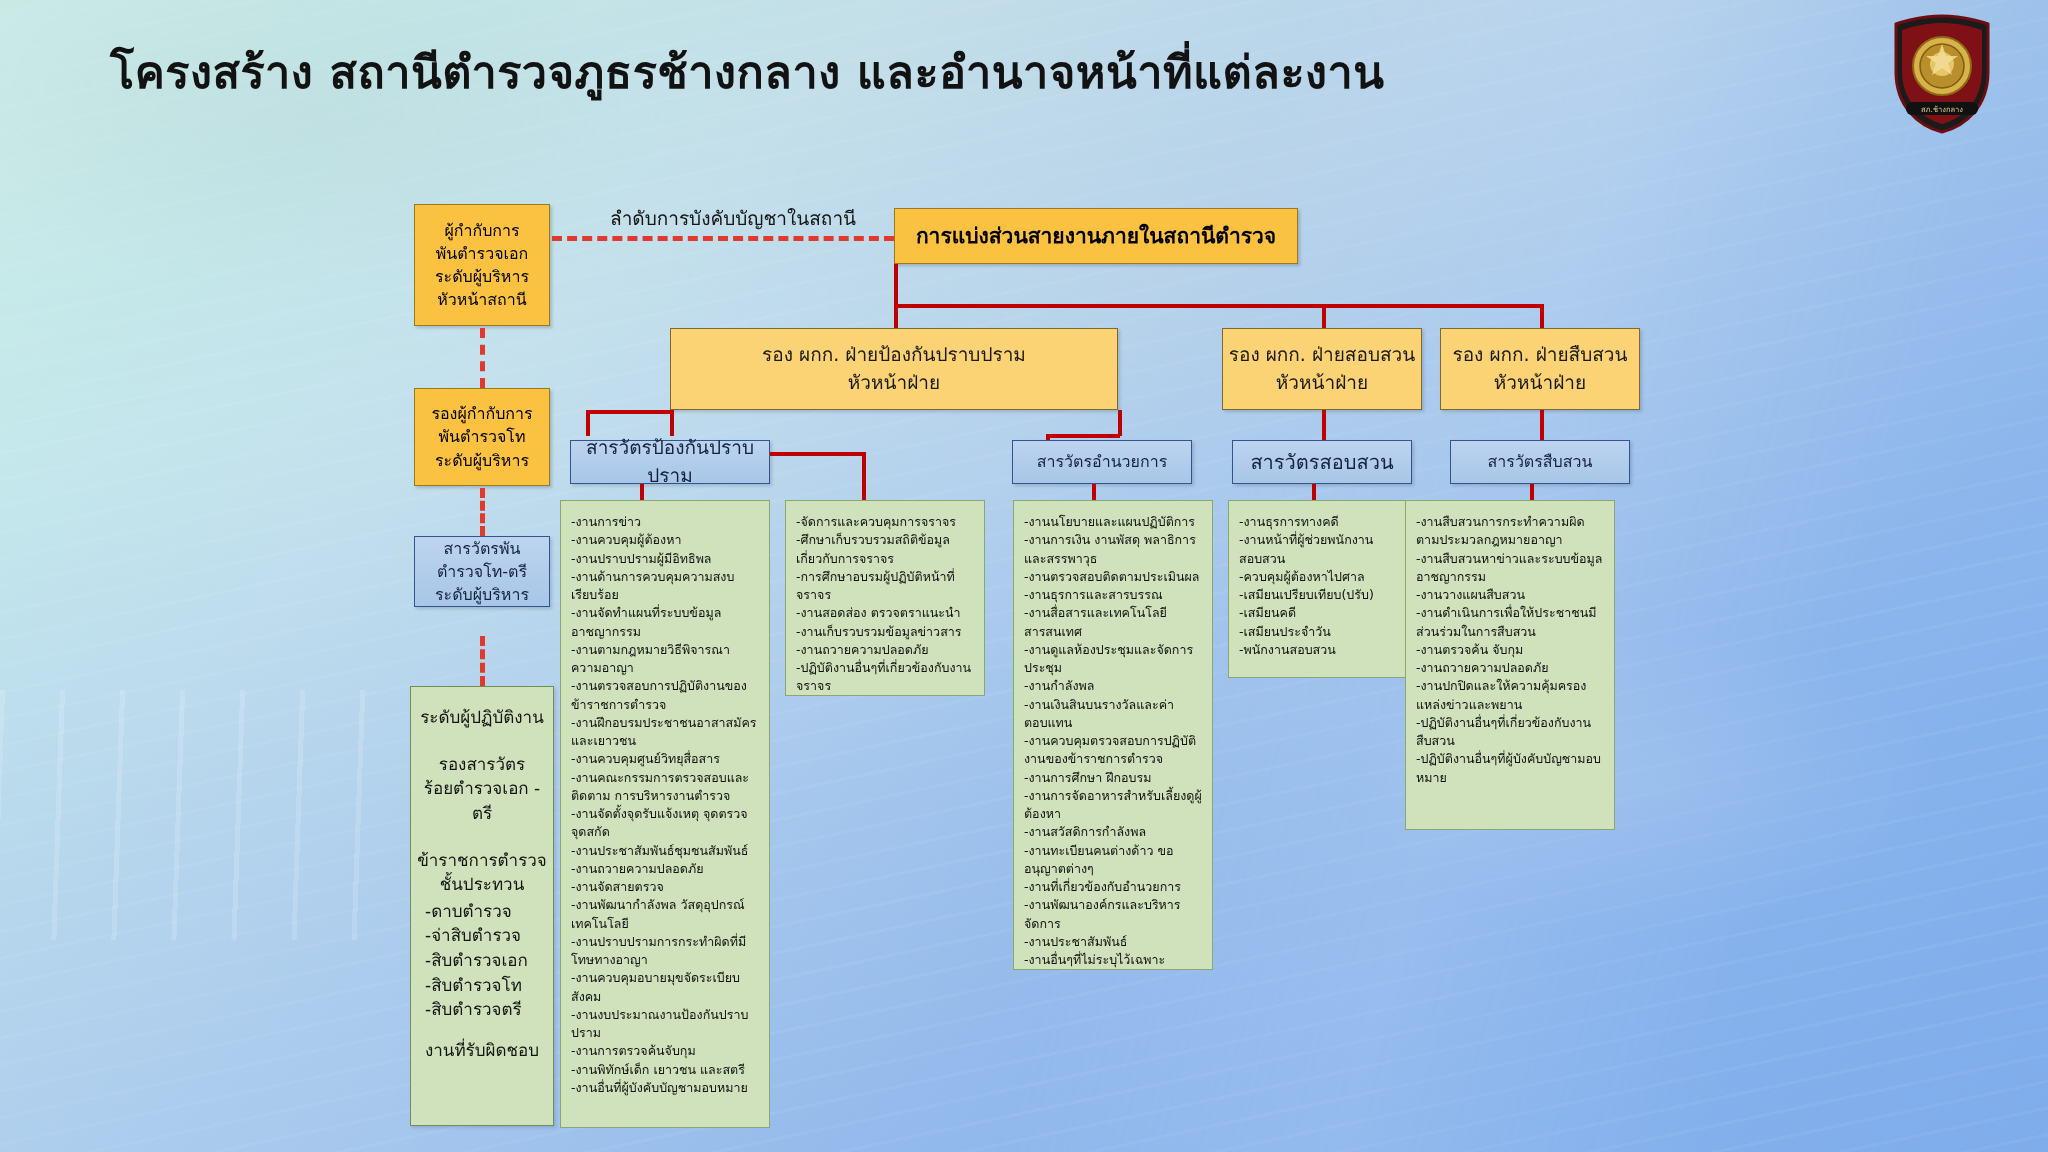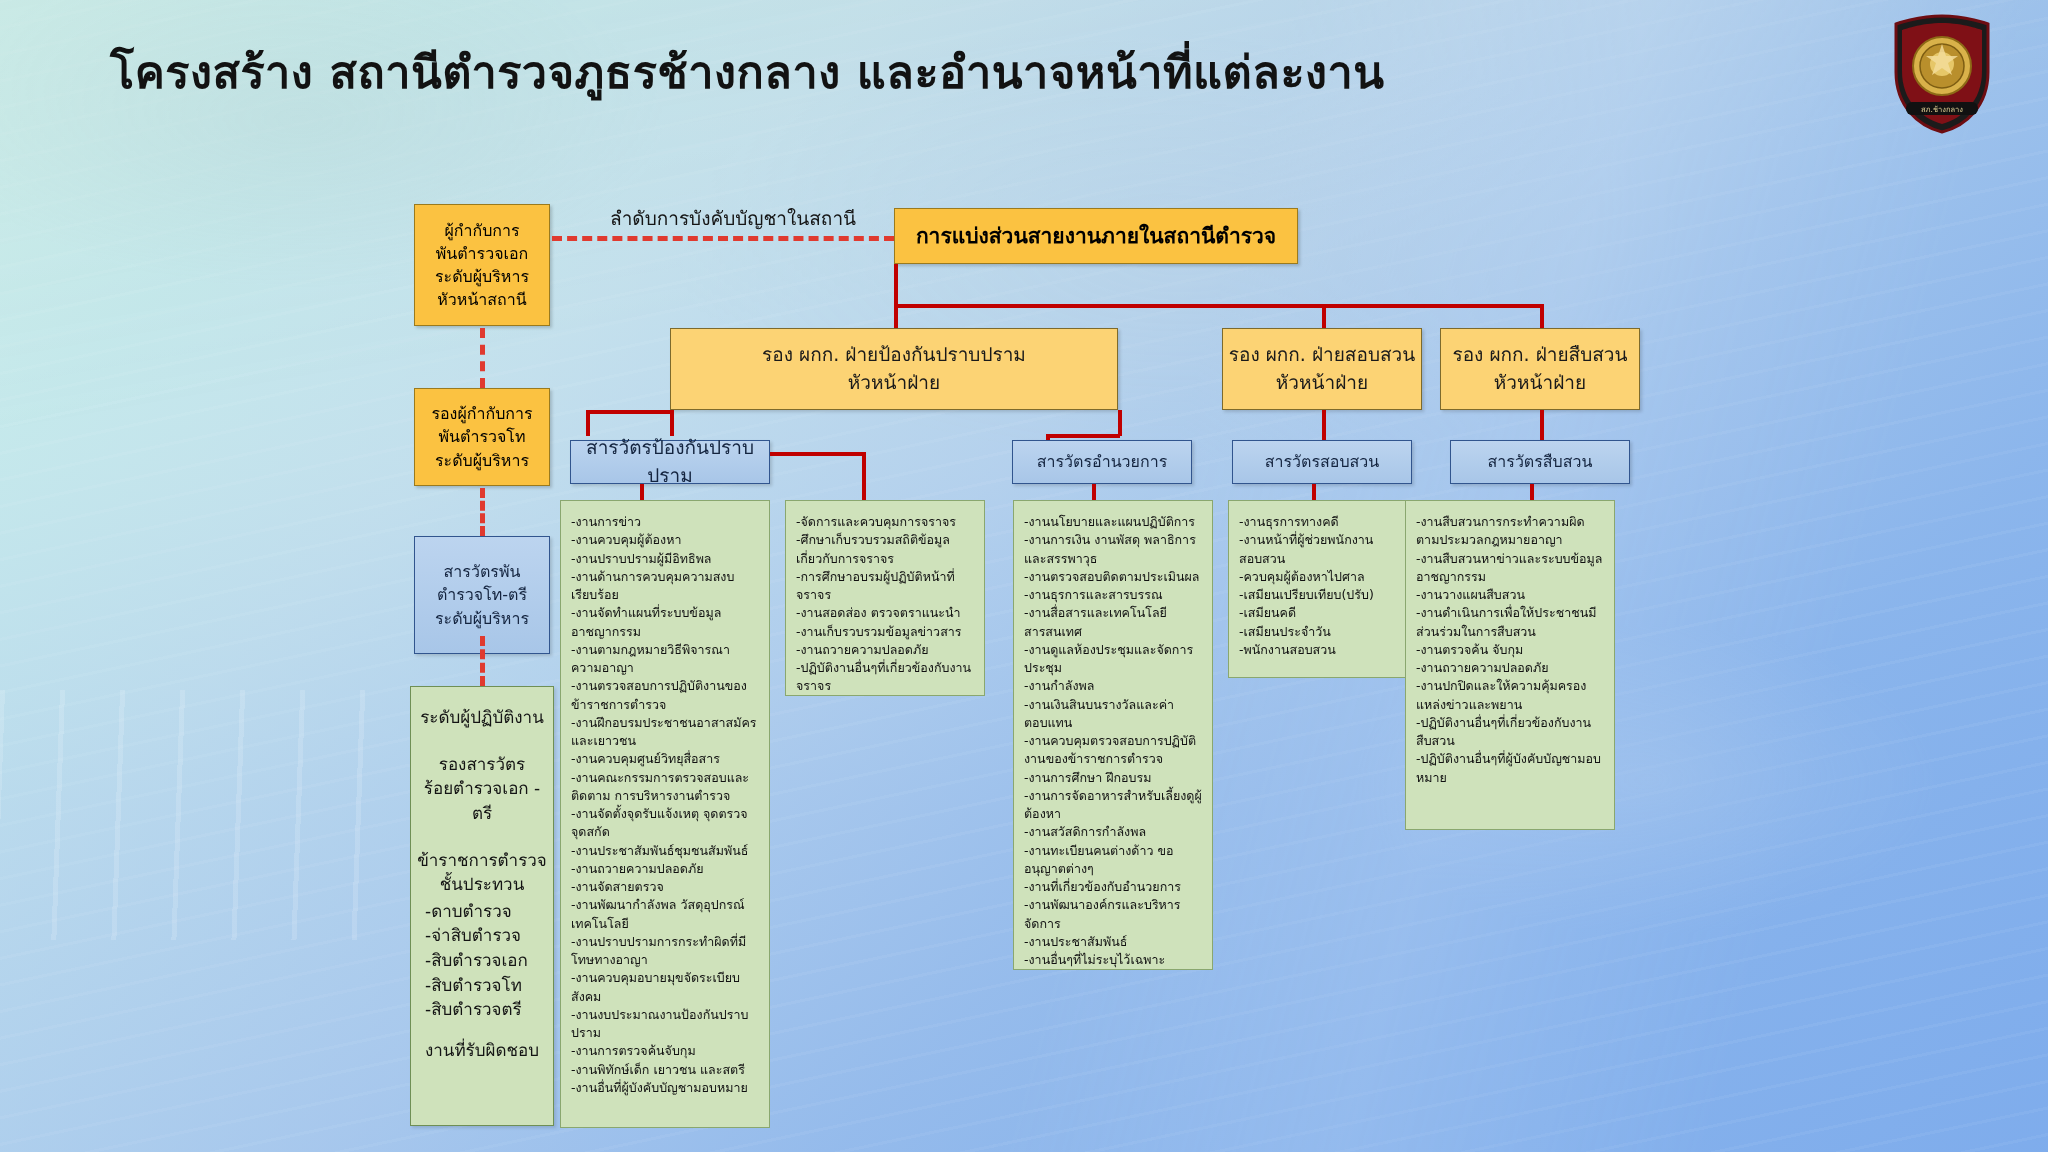--- a/index.html
+++ b/index.html
@@ -179,21 +179,21 @@
   <div class="dashed-v" style="left:480px; top:328px; height:60px;"></div>
 
   <div class="box orange" style="left:414px; top:388px; width:136px; height:98px;">
     <span class="lbl" style="font-size:16px">รองผู้กำกับการ</span>
     <span class="lbl" style="font-size:16px">พันตำรวจโท</span>
     <span class="lbl" style="font-size:16px">ระดับผู้บริหาร</span>
   </div>
 
   <div class="dashed-v" style="left:480px; top:488px; height:48px;"></div>
 
-  <div class="box blue" style="left:414px; top:536px; width:136px; height:118px;">
+  <div class="box blue" style="left:414px; top:536px; width:136px; height:71px;">
     <span class="lbl" style="font-size:16px">สารวัตรพัน</span>
     <span class="lbl" style="font-size:16px">ตำรวจโท-ตรี</span>
     <span class="lbl" style="font-size:16px">ระดับผู้บริหาร</span>
   </div>
 
   <div class="dashed-v" style="left:480px; top:636px; height:50px;"></div>
 
   <div class="box green" style="left:410px; top:686px; width:144px; height:440px; justify-content:flex-start; padding-top:18px;">
     <span class="lbl" style="font-size:17px">ระดับผู้ปฏิบัติงาน</span>
     <span style="height:22px"></span>
@@ -250,21 +250,21 @@
   <div class="line vline" style="left:1322px; top:410px; height:30px;"></div>
   <div class="line vline" style="left:1540px; top:410px; height:30px;"></div>
 
   <div class="box blue" style="left:570px; top:440px; width:200px; height:44px;">
     <span class="lbl" style="font-size:19px">สารวัตรป้องกันปราบปราม</span>
   </div>
   <div class="box blue" style="left:1012px; top:440px; width:180px; height:44px;">
     <span class="lbl" style="font-size:16px">สารวัตรอำนวยการ</span>
   </div>
   <div class="box blue" style="left:1232px; top:440px; width:180px; height:44px;">
-    <span class="lbl" style="font-size:16px">สารวัตรสอบสวน</span>
+    <span class="lbl" style="font-size:20px">สารวัตรสอบสวน</span>
   </div>
   <div class="box blue" style="left:1450px; top:440px; width:180px; height:44px;">
     <span class="lbl" style="font-size:16px">สารวัตรสืบสวน</span>
   </div>
 
   <div class="line vline" style="left:640px; top:484px; height:16px;"></div>
   <div class="line vline" style="left:862px; top:452px; height:48px;"></div>
   <div class="line hline" style="left:770px; top:452px; width:96px;"></div>
   <div class="line vline" style="left:1092px; top:484px; height:16px;"></div>
   <div class="line vline" style="left:1312px; top:484px; height:16px;"></div>

